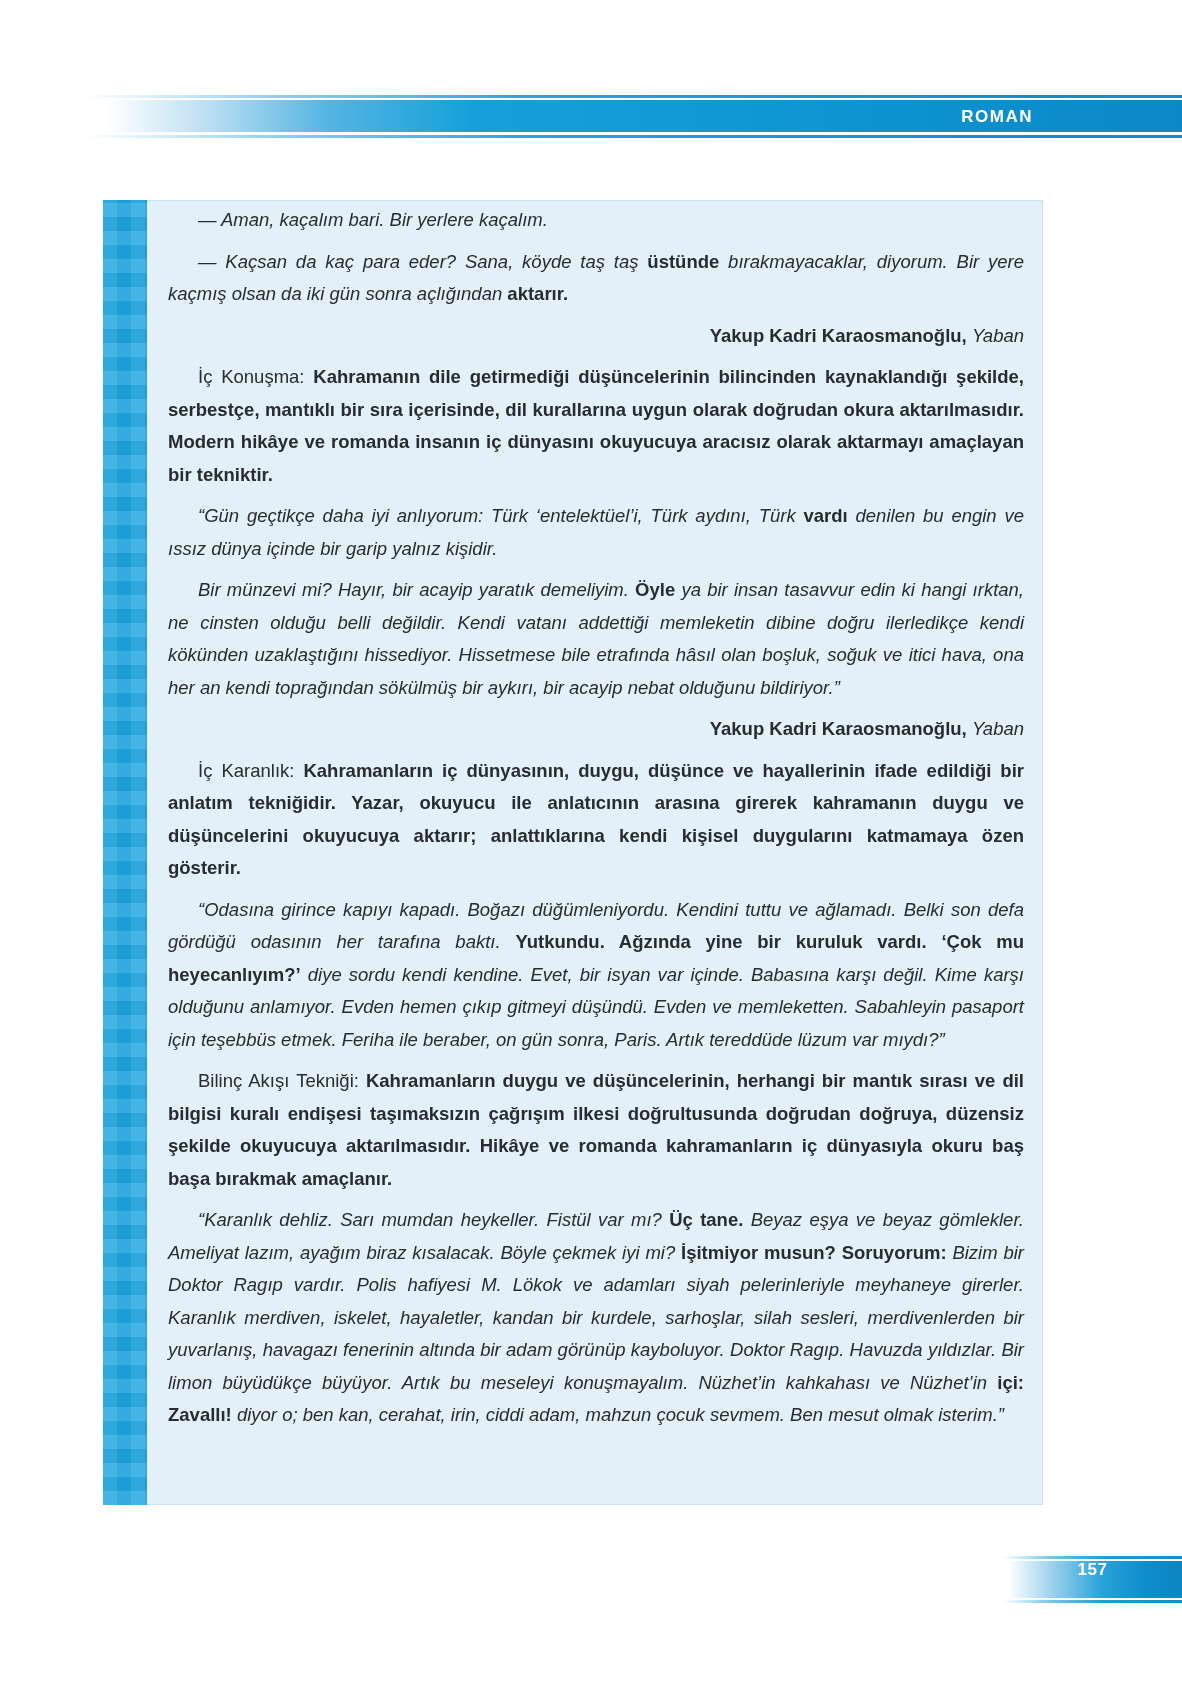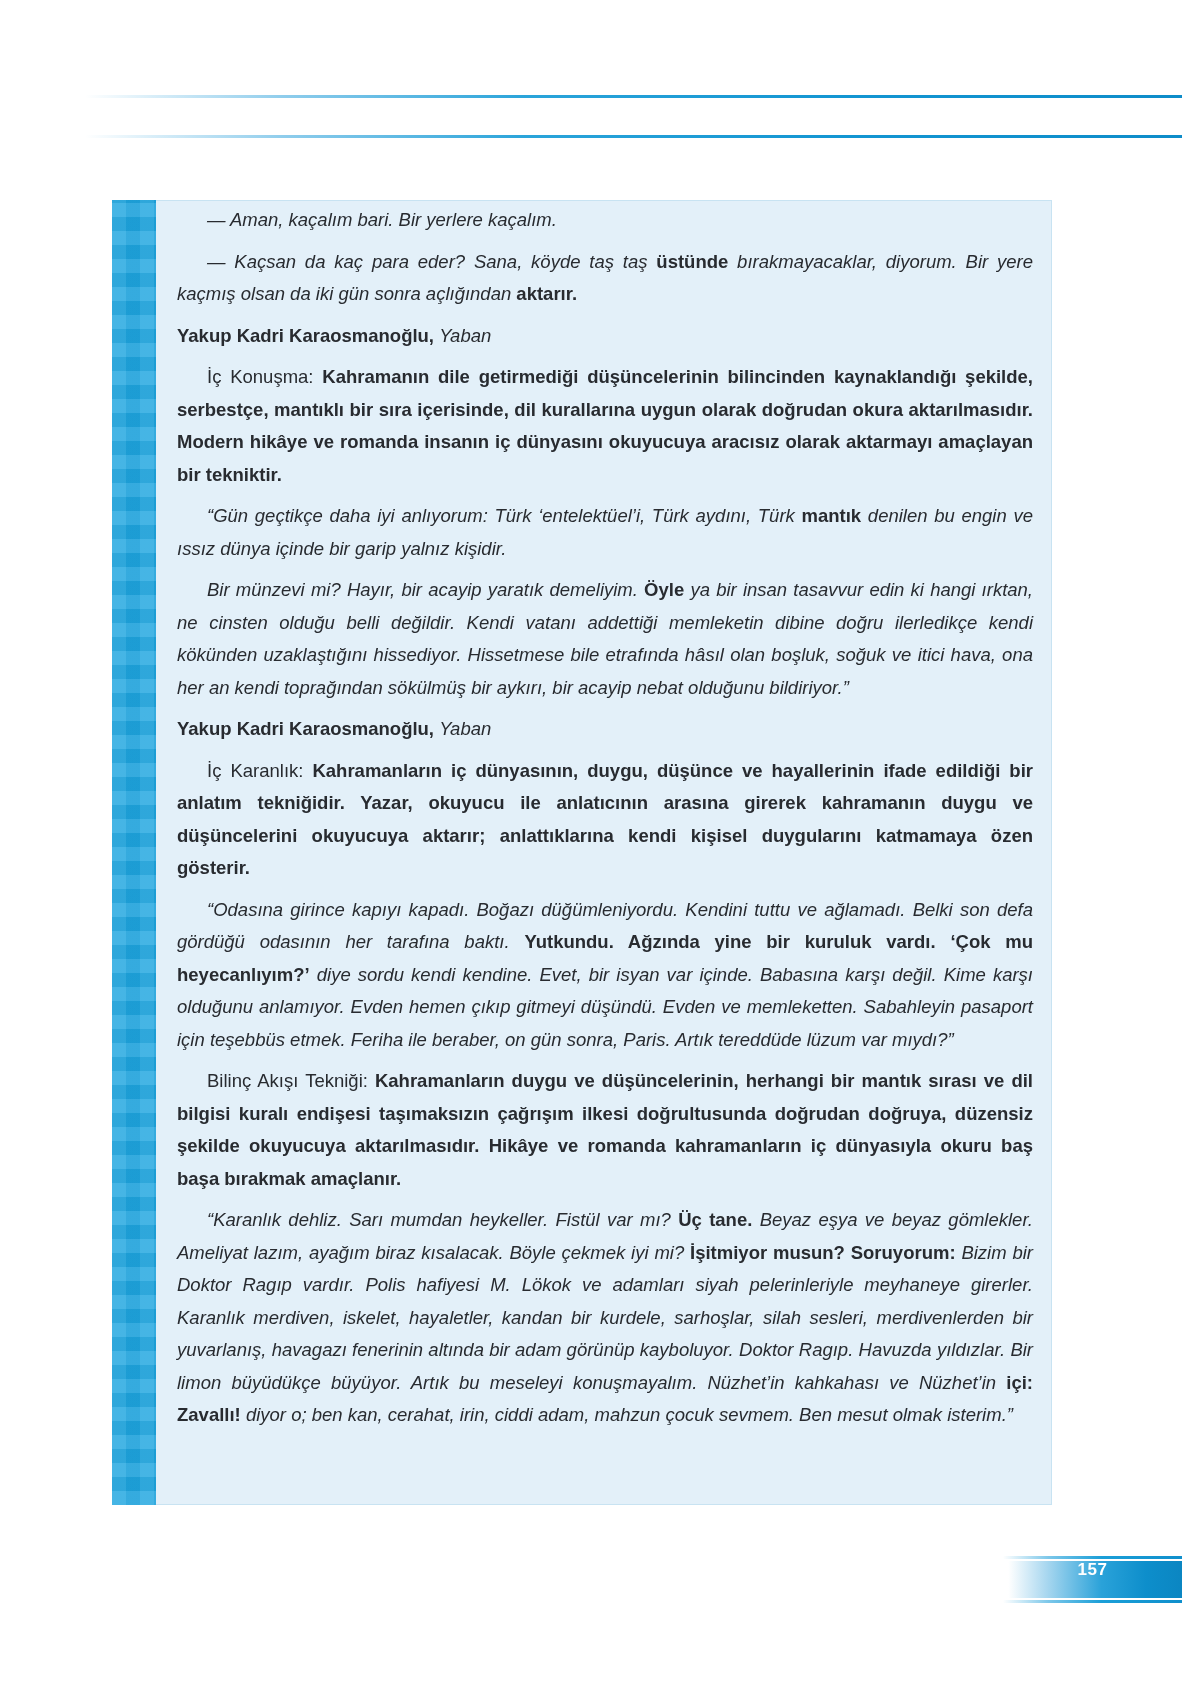--- a/index.html
+++ b/index.html
@@ -23,40 +23,40 @@
     background:linear-gradient(90deg,#ffffff 0%, #ffffff 2%, #bddff2 11%, #56b5e2 22%, #16a0da 35%, #0f97d4 62%, #0b88c6 100%);
     display:flex;align-items:center;justify-content:flex-end;
   }
   .chapter-label{
     color:#ffffff;font-size:17px;font-weight:700;letter-spacing:1.5px;
     padding-right:149px;line-height:1;
   }
 
   
   .panel{
-    position:absolute;left:112px;top:200px;width:940px;height:1305px;
+    position:absolute;left:103px;top:200px;width:940px;height:1305px;
     box-sizing:border-box;
     background:#e3f0f9;
     border:1px solid #c8e3f2;
   }
   .stripe{
     position:absolute;left:-1px;top:-1px;bottom:-1px;width:44px;
     background-color:#1fa6e0;
     background-image:
       repeating-linear-gradient(0deg, rgba(255,255,255,0.10) 0 14px, rgba(0,60,90,0.05) 14px 28px),
       repeating-linear-gradient(90deg, rgba(255,255,255,0.08) 0 14px, rgba(0,60,90,0.04) 14px 28px);
   }
   .panel-text{
     position:absolute;left:64px;right:18px;top:3px;
     color:#282b30;
     font-size:18.5px;line-height:32.5px;
     text-align:justify;
   }
   .para{margin:0 0 9px 0;text-indent:30px;}
-  .attribution{text-indent:0;}
+  .attribution{text-align:right;text-indent:0;}
   .seg-i{font-style:italic;font-weight:400;}
   .seg-n{font-style:normal;font-weight:700;}
   .seg-b{font-style:normal;font-weight:400;}
 
   
   .pn-rule{
     position:absolute;left:1003px;width:179px;height:3px;
     background:linear-gradient(90deg, rgba(255,255,255,0) 0%, #7ec8ea 25%, #1b9fd8 55%, #0f8fcc 100%);
   }
   .pn-rule-top{top:1556px;}
@@ -67,30 +67,33 @@
     display:flex;justify-content:center;
   }
   .page-number{color:#ffffff;font-size:17px;font-weight:700;letter-spacing:0.5px;line-height:1;}
 </style>
 </head>
 <body>
 
 <div class="page">
 
   <div class="rule hdr-rule-top"></div>
+  <div class="chapter-bar">
+    <span class="chapter-label">ROMAN</span>
+  </div>
   <div class="rule hdr-rule-bottom"></div>
 
   <div class="panel">
     <div class="stripe"></div>
     <div class="panel-text">
       <p class="para quote"><span class="seg-i">— Aman, kaçalım bari. Bir yerlere kaçalım.</span></p>
       <p class="para quote"><span class="seg-i">— Kaçsan da kaç para eder? Sana, köyde taş taş </span><span class="seg-n">üstünde</span><span class="seg-i"> bırakmayacaklar, diyorum. Bir yere kaçmış olsan da iki gün sonra açlığından </span><span class="seg-n">aktarır.</span></p>
       <p class="para attribution"><span class="seg-n">Yakup Kadri Karaosmanoğlu, </span><span class="seg-i">Yaban</span></p>
       <p class="para definition"><span class="seg-b">İç Konuşma: </span><span class="seg-n">Kahramanın dile getirmediği düşüncelerinin bilincinden kaynaklandığı şekilde, serbestçe, mantıklı bir sıra içerisinde, dil kurallarına uygun olarak doğrudan okura aktarılmasıdır. Modern hikâye ve romanda insanın iç dünyasını okuyucuya aracısız olarak aktarmayı amaçlayan bir tekniktir.</span></p>
-      <p class="para quote"><span class="seg-i">“Gün geçtikçe daha iyi anlıyorum: Türk ‘entelektüel’i, Türk aydını, Türk </span><span class="seg-n">mantık</span><span class="seg-i"> denilen bu engin ve ıssız dünya içinde bir garip yalnız kişidir.</span></p>
+      <p class="para quote"><span class="seg-i">“Gün geçtikçe daha iyi anlıyorum: Türk ‘entelektüel’i, Türk aydını, Türk </span><span class="seg-n">vardı</span><span class="seg-i"> denilen bu engin ve ıssız dünya içinde bir garip yalnız kişidir.</span></p>
       <p class="para quote"><span class="seg-i">Bir münzevi mi? Hayır, bir acayip yaratık demeliyim. </span><span class="seg-n">Öyle</span><span class="seg-i"> ya bir insan tasavvur edin ki hangi ırktan, ne cinsten olduğu belli değildir. Kendi vatanı addettiği memleketin dibine doğru ilerledikçe kendi kökünden uzaklaştığını hissediyor. Hissetmese bile etrafında hâsıl olan boşluk, soğuk ve itici hava, ona her an kendi toprağından sökülmüş bir aykırı, bir acayip nebat olduğunu bildiriyor.”</span></p>
       <p class="para attribution"><span class="seg-n">Yakup Kadri Karaosmanoğlu, </span><span class="seg-i">Yaban</span></p>
       <p class="para definition"><span class="seg-b">İç Karanlık: </span><span class="seg-n">Kahramanların iç dünyasının, duygu, düşünce ve hayallerinin ifade edildiği bir anlatım tekniğidir. Yazar, okuyucu ile anlatıcının arasına girerek kahramanın duygu ve düşüncelerini okuyucuya aktarır; anlattıklarına kendi kişisel duygularını katmamaya özen gösterir.</span></p>
       <p class="para quote"><span class="seg-i">“Odasına girince kapıyı kapadı. Boğazı düğümleniyordu. Kendini tuttu ve ağlamadı. Belki son defa gördüğü odasının her tarafına baktı. </span><span class="seg-n">Yutkundu. Ağzında yine bir kuruluk vardı. ‘Çok mu heyecanlıyım?’</span><span class="seg-i"> diye sordu kendi kendine. Evet, bir isyan var içinde. Babasına karşı değil. Kime karşı olduğunu anlamıyor. Evden hemen çıkıp gitmeyi düşündü. Evden ve memleketten. Sabahleyin pasaport için teşebbüs etmek. Feriha ile beraber, on gün sonra, Paris. Artık tereddüde lüzum var mıydı?”</span></p>
       <p class="para definition"><span class="seg-b">Bilinç Akışı Tekniği: </span><span class="seg-n">Kahramanların duygu ve düşüncelerinin, herhangi bir mantık sırası ve dil bilgisi kuralı endişesi taşımaksızın çağrışım ilkesi doğrultusunda doğrudan doğruya, düzensiz şekilde okuyucuya aktarılmasıdır. Hikâye ve romanda kahramanların iç dünyasıyla okuru baş başa bırakmak amaçlanır.</span></p>
       <p class="para quote"><span class="seg-i">“Karanlık dehliz. Sarı mumdan heykeller. Fistül var mı? </span><span class="seg-n">Üç tane.</span><span class="seg-i"> Beyaz eşya ve beyaz gömlekler. Ameliyat lazım, ayağım biraz kısalacak. Böyle çekmek iyi mi? </span><span class="seg-n">İşitmiyor musun? Soruyorum:</span><span class="seg-i"> Bizim bir Doktor Ragıp vardır. Polis hafiyesi M. Lökok ve adamları siyah pelerinleriyle meyhaneye girerler. Karanlık merdiven, iskelet, hayaletler, kandan bir kurdele, sarhoşlar, silah sesleri, merdivenlerden bir yuvarlanış, havagazı fenerinin altında bir adam görünüp kayboluyor. Doktor Ragıp. Havuzda yıldızlar. Bir limon büyüdükçe büyüyor. Artık bu meseleyi konuşmayalım. Nüzhet’in kahkahası ve Nüzhet’in </span><span class="seg-n">içi: Zavallı!</span><span class="seg-i"> diyor o; ben kan, cerahat, irin, ciddi adam, mahzun çocuk sevmem. Ben mesut olmak isterim.”</span></p>
     </div>
   </div>
 
   <div class="pn-rule pn-rule-top"></div>

